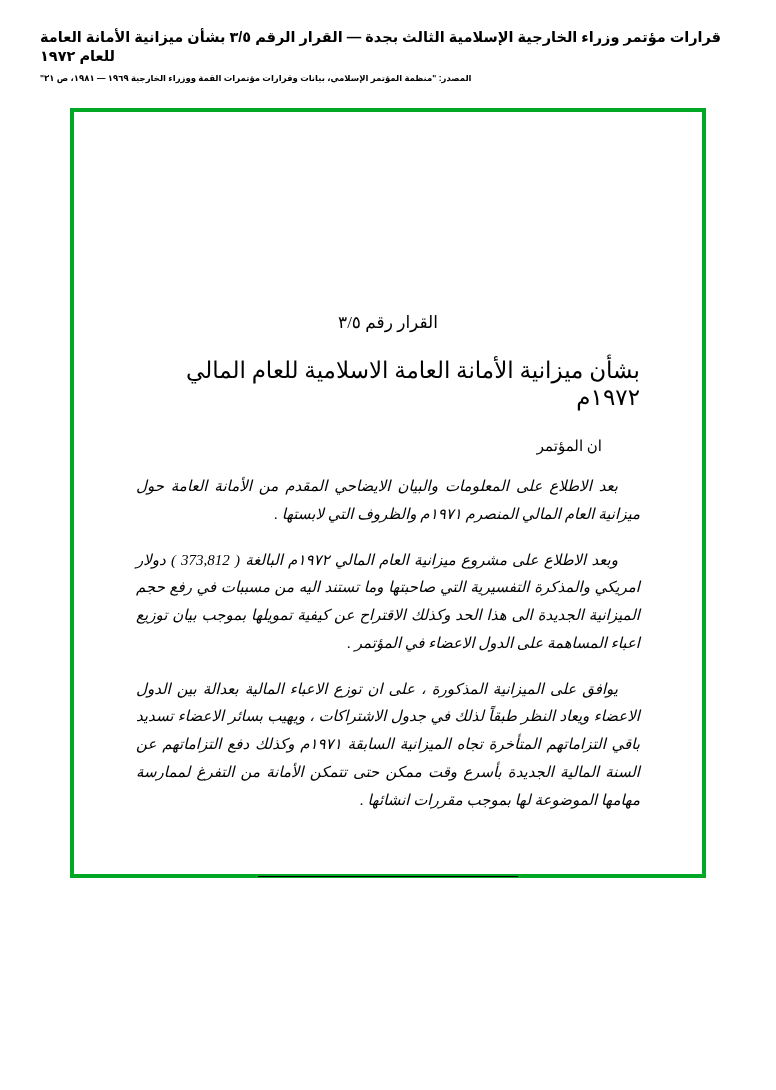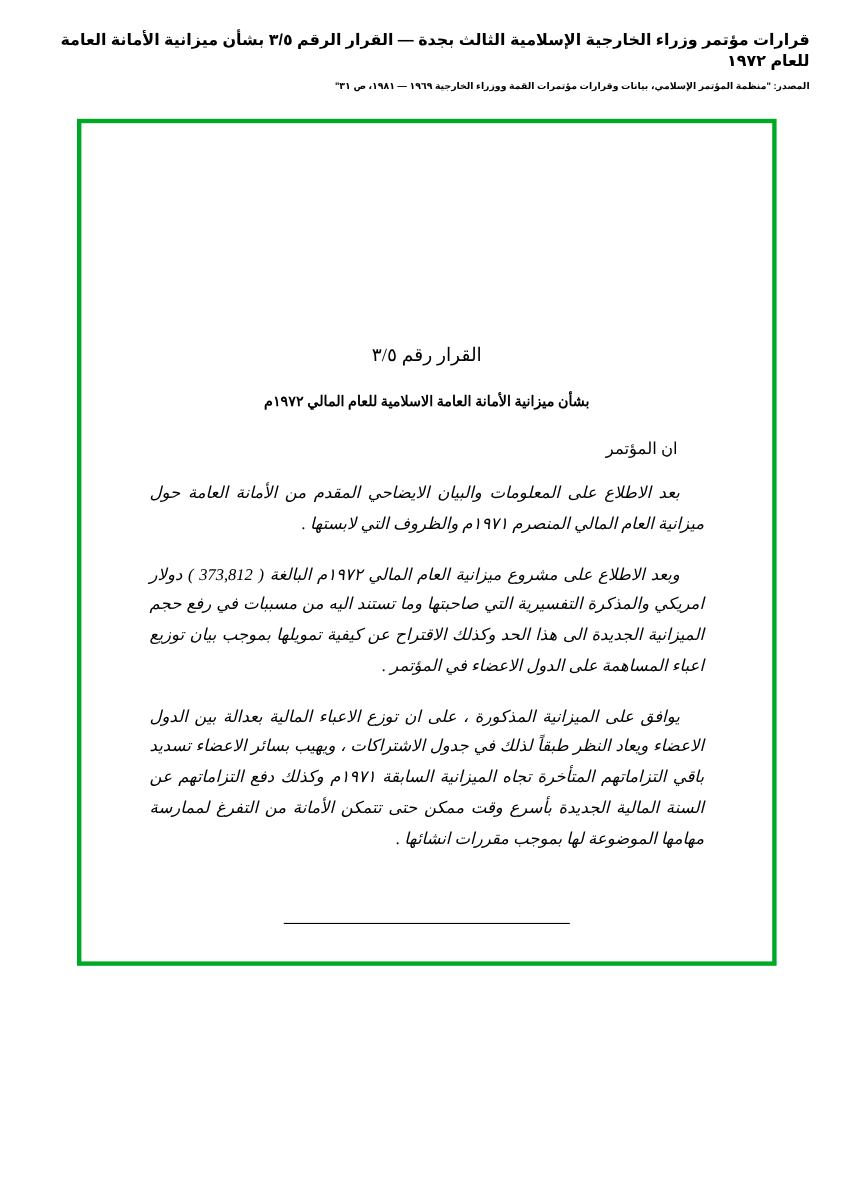--- a/index.html
+++ b/index.html
@@ -21,21 +21,21 @@
     height: 1090px;
     box-sizing: border-box;
   }
 
   
   .header {
     position: absolute;
     top: 28px;
     left: 0;
     right: 0;
-    text-align: right;
+    text-align: left;
   }
   .header-title {
     font-family: "Liberation Sans", "DejaVu Sans", sans-serif;
     font-weight: bold;
     font-size: 14.5px;
     color: #000000;
     letter-spacing: 0;
     line-height: 1.3;
     padding: 0 40px;
   }
@@ -68,30 +68,29 @@
     right: 62px;
   }
 
   .doc-number {
     text-align: center;
     font-size: 17px;
     font-family: "Liberation Serif", "DejaVu Serif", serif;
     margin-bottom: 24px;
   }
   .doc-subject {
-    text-align: center;
-    font-size: 13px;
-    font-weight: bold;
+    font-size: 23px;
+    font-weight: normal;
     font-family: "Liberation Serif", "DejaVu Serif", serif;
     margin-bottom: 26px;
   }
   .doc-opening {
     text-align: right;
     font-size: 15px;
-    margin-right: 24px;
+    margin-right: 38px;
     margin-bottom: 18px;
   }
   .doc-para {
     text-align: justify;
     text-align-last: right;
     font-size: 15px;
     line-height: 1.85;
     margin: 0 0 18px 0;
     text-indent: 22px;
     font-style: italic;

